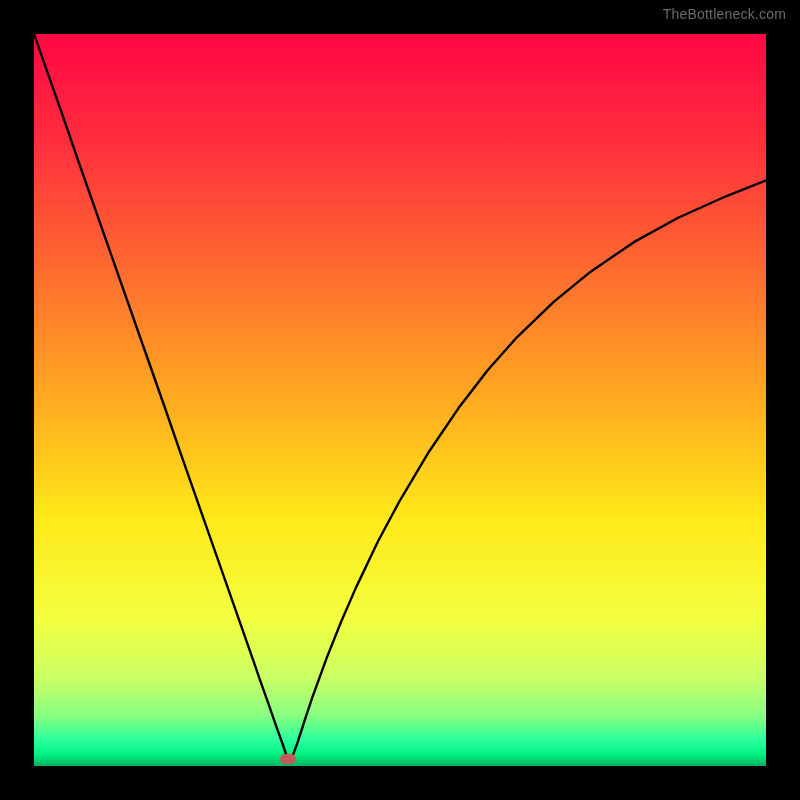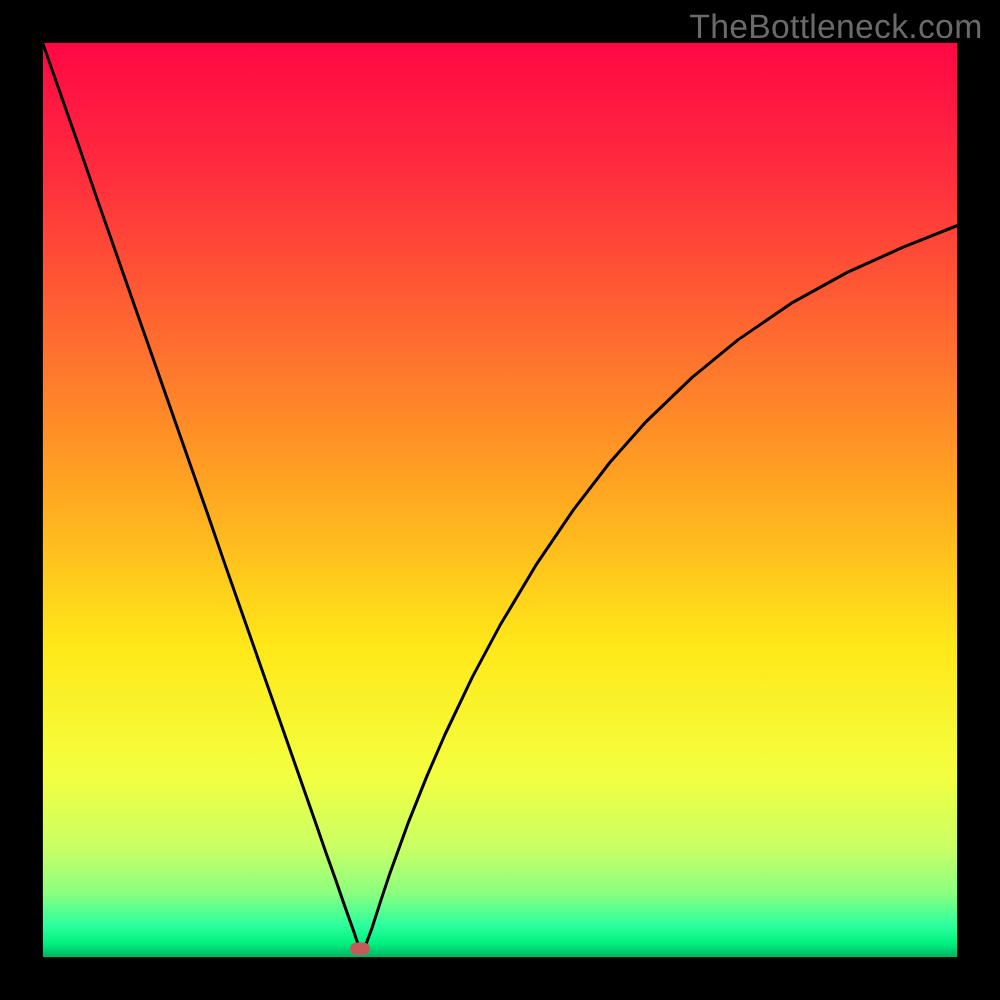--- a/index.html
+++ b/index.html
@@ -45,21 +45,21 @@
     width: 16px;
     height: 10px;
     border-radius: 6px;
     transform: translate(-50%, -50%);
   }
   .watermark {
     position: absolute;
     top: 6px;
     right: 14px;
     color: #6a6a6a;
-    font-size: 27px;
+    font-size: 14px;
     font-weight: 500;
     letter-spacing: 0.2px;
     user-select: none;
   }
 </style>
 </head>
 <body>
 
 <div class="frame">
 

